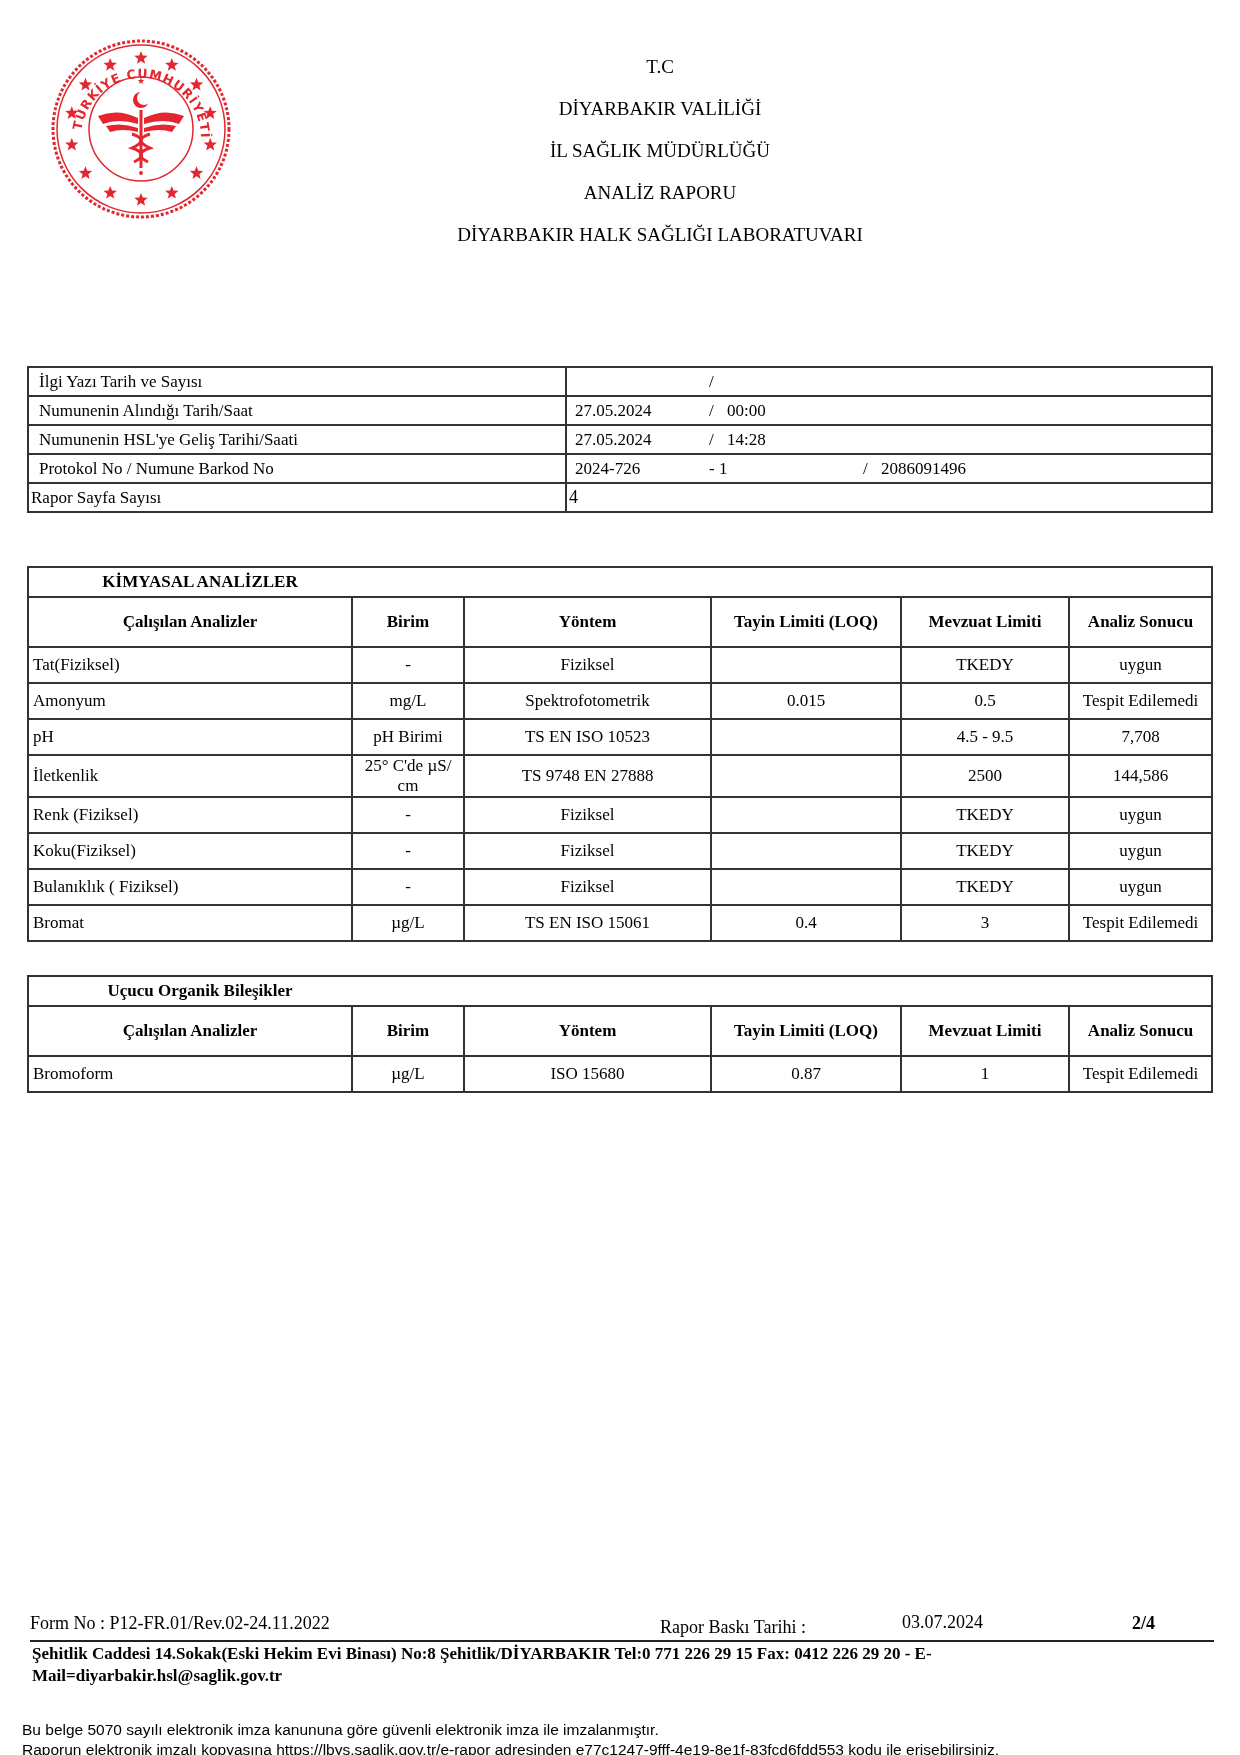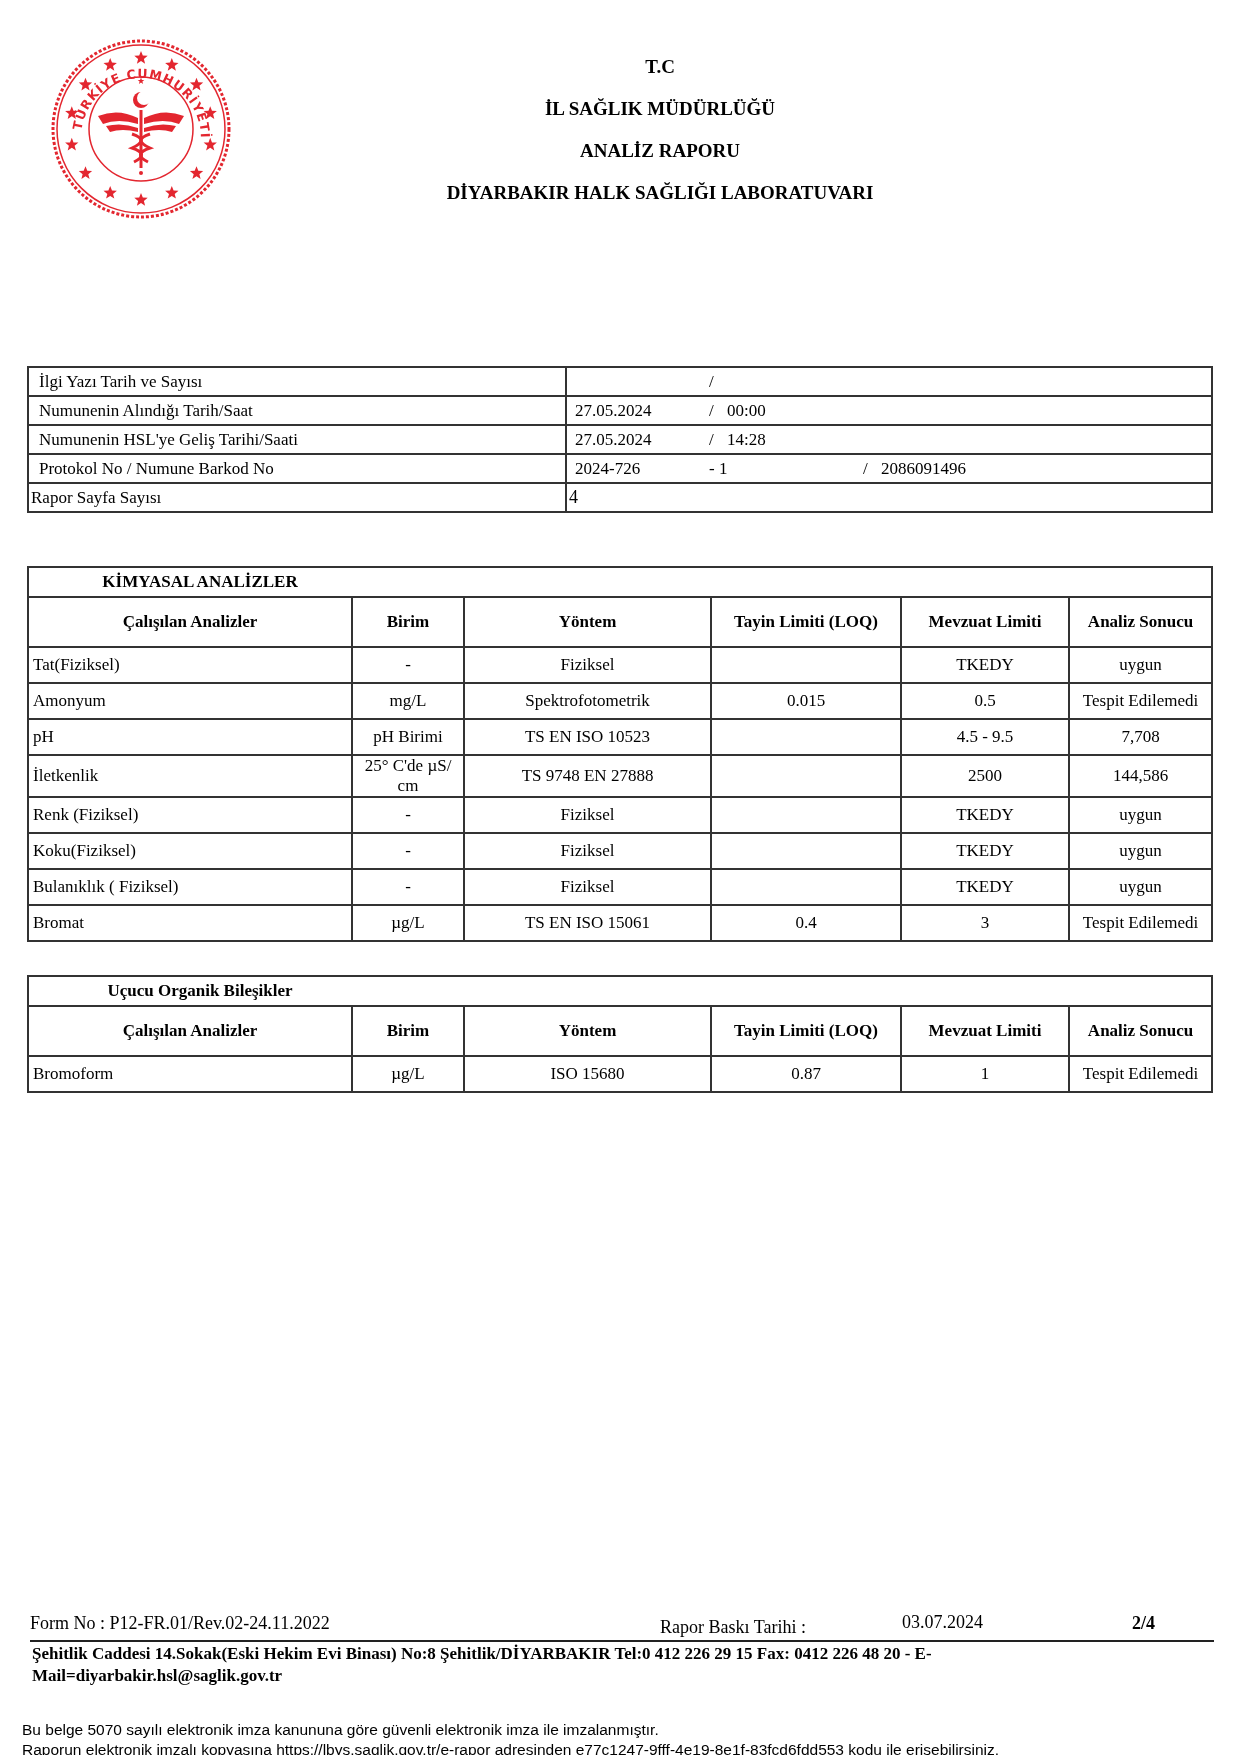--- a/index.html
+++ b/index.html
@@ -3,21 +3,21 @@
 <meta charset="utf-8">
 <style>
   html, body { margin: 0; padding: 0; background: #ffffff; }
   body { width: 1240px; height: 1755px; position: relative; overflow: hidden;
          font-family: "Liberation Serif", "DejaVu Serif", serif; color: #000; }
 
   
   .logo { position: absolute; left: 48px; top: 38px; width: 186px; height: 182px; }
 
   
-  .titles { position: absolute; left: 360px; width: 600px; top: 52px; text-align: center; font-weight: bold; font-size: 19px; }
+  .titles { position: absolute; left: 360px; width: 600px; top: 52px; text-align: center; font-weight: normal; font-size: 19px; }
   .titles div { height: 42px; line-height: 30px; }
 
   
   table { border-collapse: collapse; }
   .info { position: absolute; left: 27px; top: 366px; width: 1186px; font-size: 17px; padding-left: 38px; }
   .info td { border: 2px solid #333; height: 27px; padding: 0 8px; vertical-align: middle; }
   .info td.k { width: 518px; padding-left: 10px; }
   .info td.v { position: relative; }
   .info .cell-flex { display: flex; align-items: center; }
   .info .c1 { width: 134px; }
@@ -85,20 +85,21 @@
 
     <rect x="91.5" y="72" width="3" height="58" fill="#e3262f"></rect>
     <path d="M 84 96 Q 102 102 84 110 Q 102 116 86 124" fill="none" stroke="#e3262f" stroke-width="3"></path>
     <path d="M 102 96 Q 84 102 102 110 Q 84 116 100 124" fill="none" stroke="#e3262f" stroke-width="3"></path>
     <circle cx="93" cy="135" r="2" fill="#e3262f"></circle>
   </svg>
 </div>
 
 <div class="titles">
   <div>T.C</div>
+  <div>DİYARBAKIR VALİLİĞİ</div>
   <div>İL SAĞLIK MÜDÜRLÜĞÜ</div>
   <div>ANALİZ RAPORU</div>
   <div>DİYARBAKIR HALK SAĞLIĞI LABORATUVARI</div>
 </div>
 
 <table class="info">
   <tbody>
       <tr>
     <td class="k">İlgi Yazı Tarih ve Sayısı</td>
     <td class="v">
@@ -272,19 +273,19 @@
 </table>
 
 <div class="form-line">
   <span style="left:0">Form No : P12-FR.01/Rev.02-24.11.2022</span>
   <span style="left:630px;top:4px">Rapor Baskı Tarihi :</span>
   <span style="left:872px;top:-1px">03.07.2024</span>
   <span style="left:1102px;font-weight:bold">2/4</span>
 </div>
 <div class="rule"></div>
 <div class="addr">
-  <div>Şehitlik Caddesi 14.Sokak(Eski Hekim Evi Binası) No:8 Şehitlik/DİYARBAKIR  Tel:0 412 226 29 15  Fax: 0412 226 48 20 - E-</div>
+  <div>Şehitlik Caddesi 14.Sokak(Eski Hekim Evi Binası) No:8 Şehitlik/DİYARBAKIR  Tel:0 771 226 29 15  Fax: 0412 226 29 20 - E-</div>
   <div>Mail=diyarbakir.hsl@saglik.gov.tr</div>
 </div>
 <div class="esign">
   <div>Bu belge 5070 sayılı elektronik imza kanununa göre güvenli elektronik imza ile imzalanmıştır.</div>
   <div>Raporun elektronik imzalı kopyasına https://lbys.saglik.gov.tr/e-rapor adresinden e77c1247-9fff-4e19-8e1f-83fcd6fdd553 kodu ile erişebilirsiniz.</div>
 </div>
 
 </body></html>

